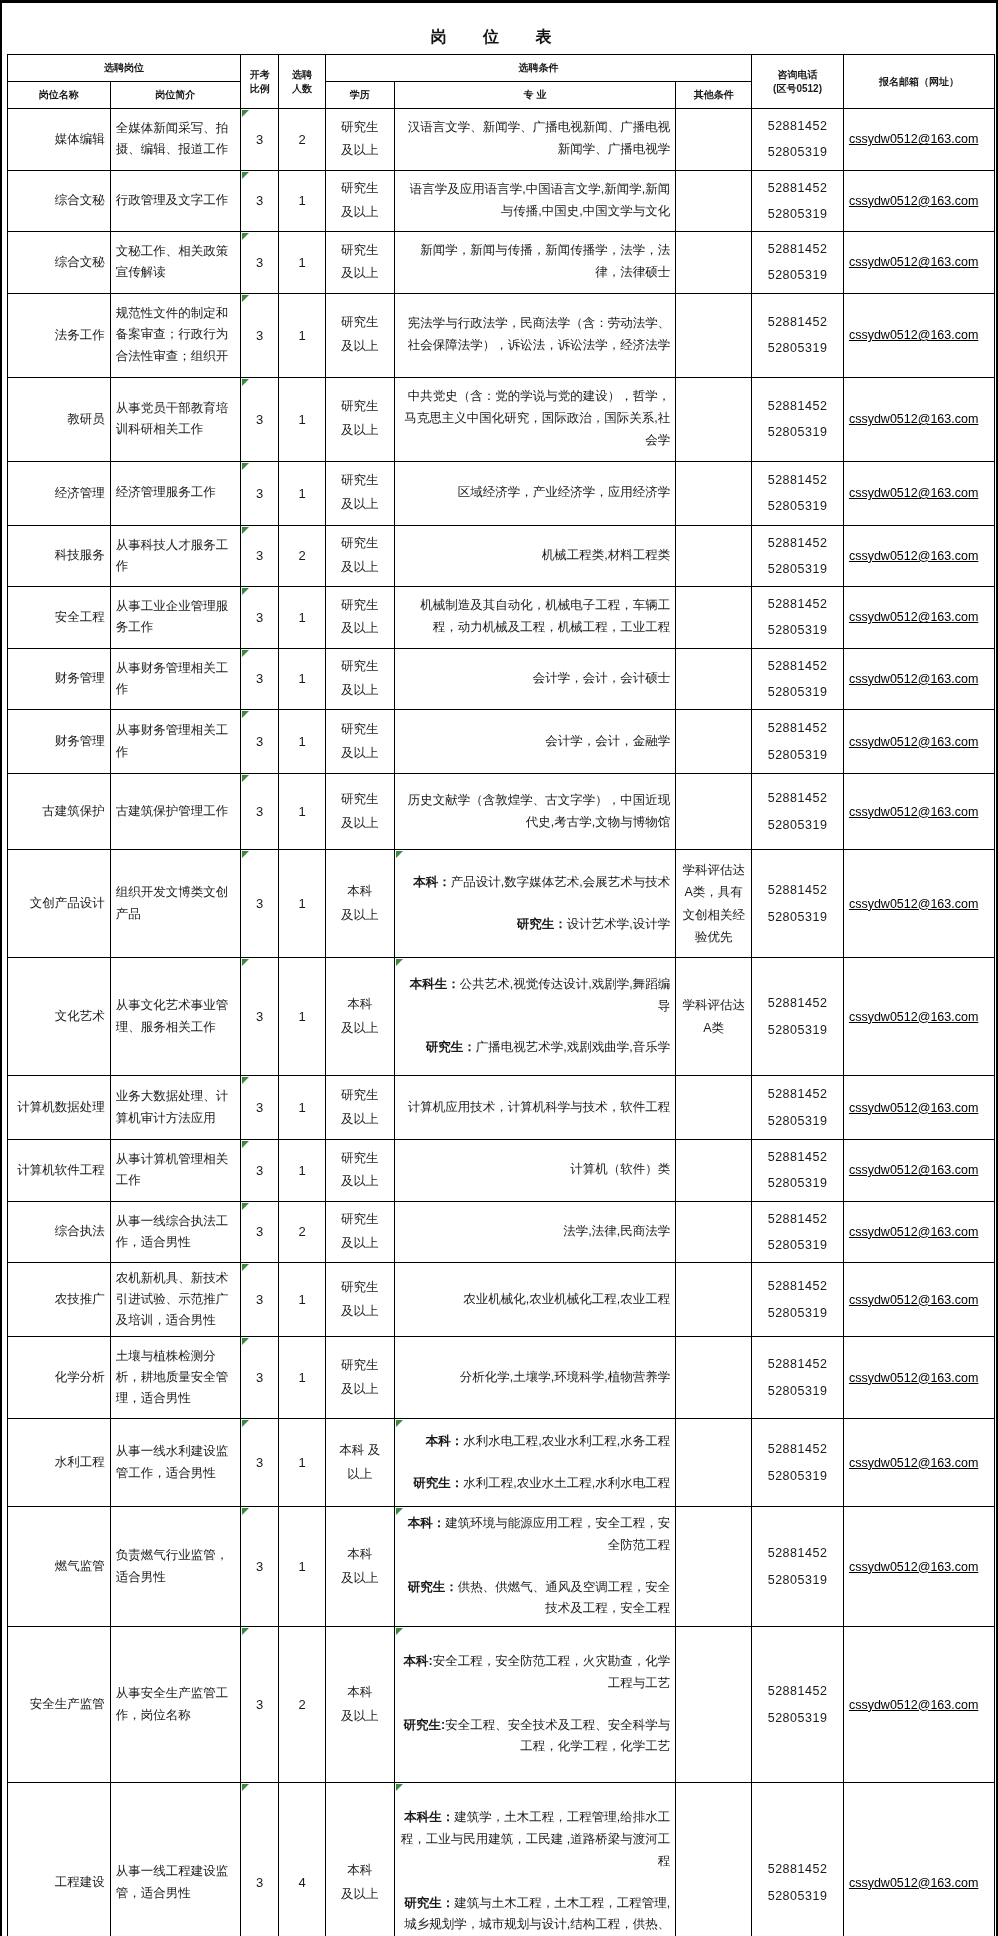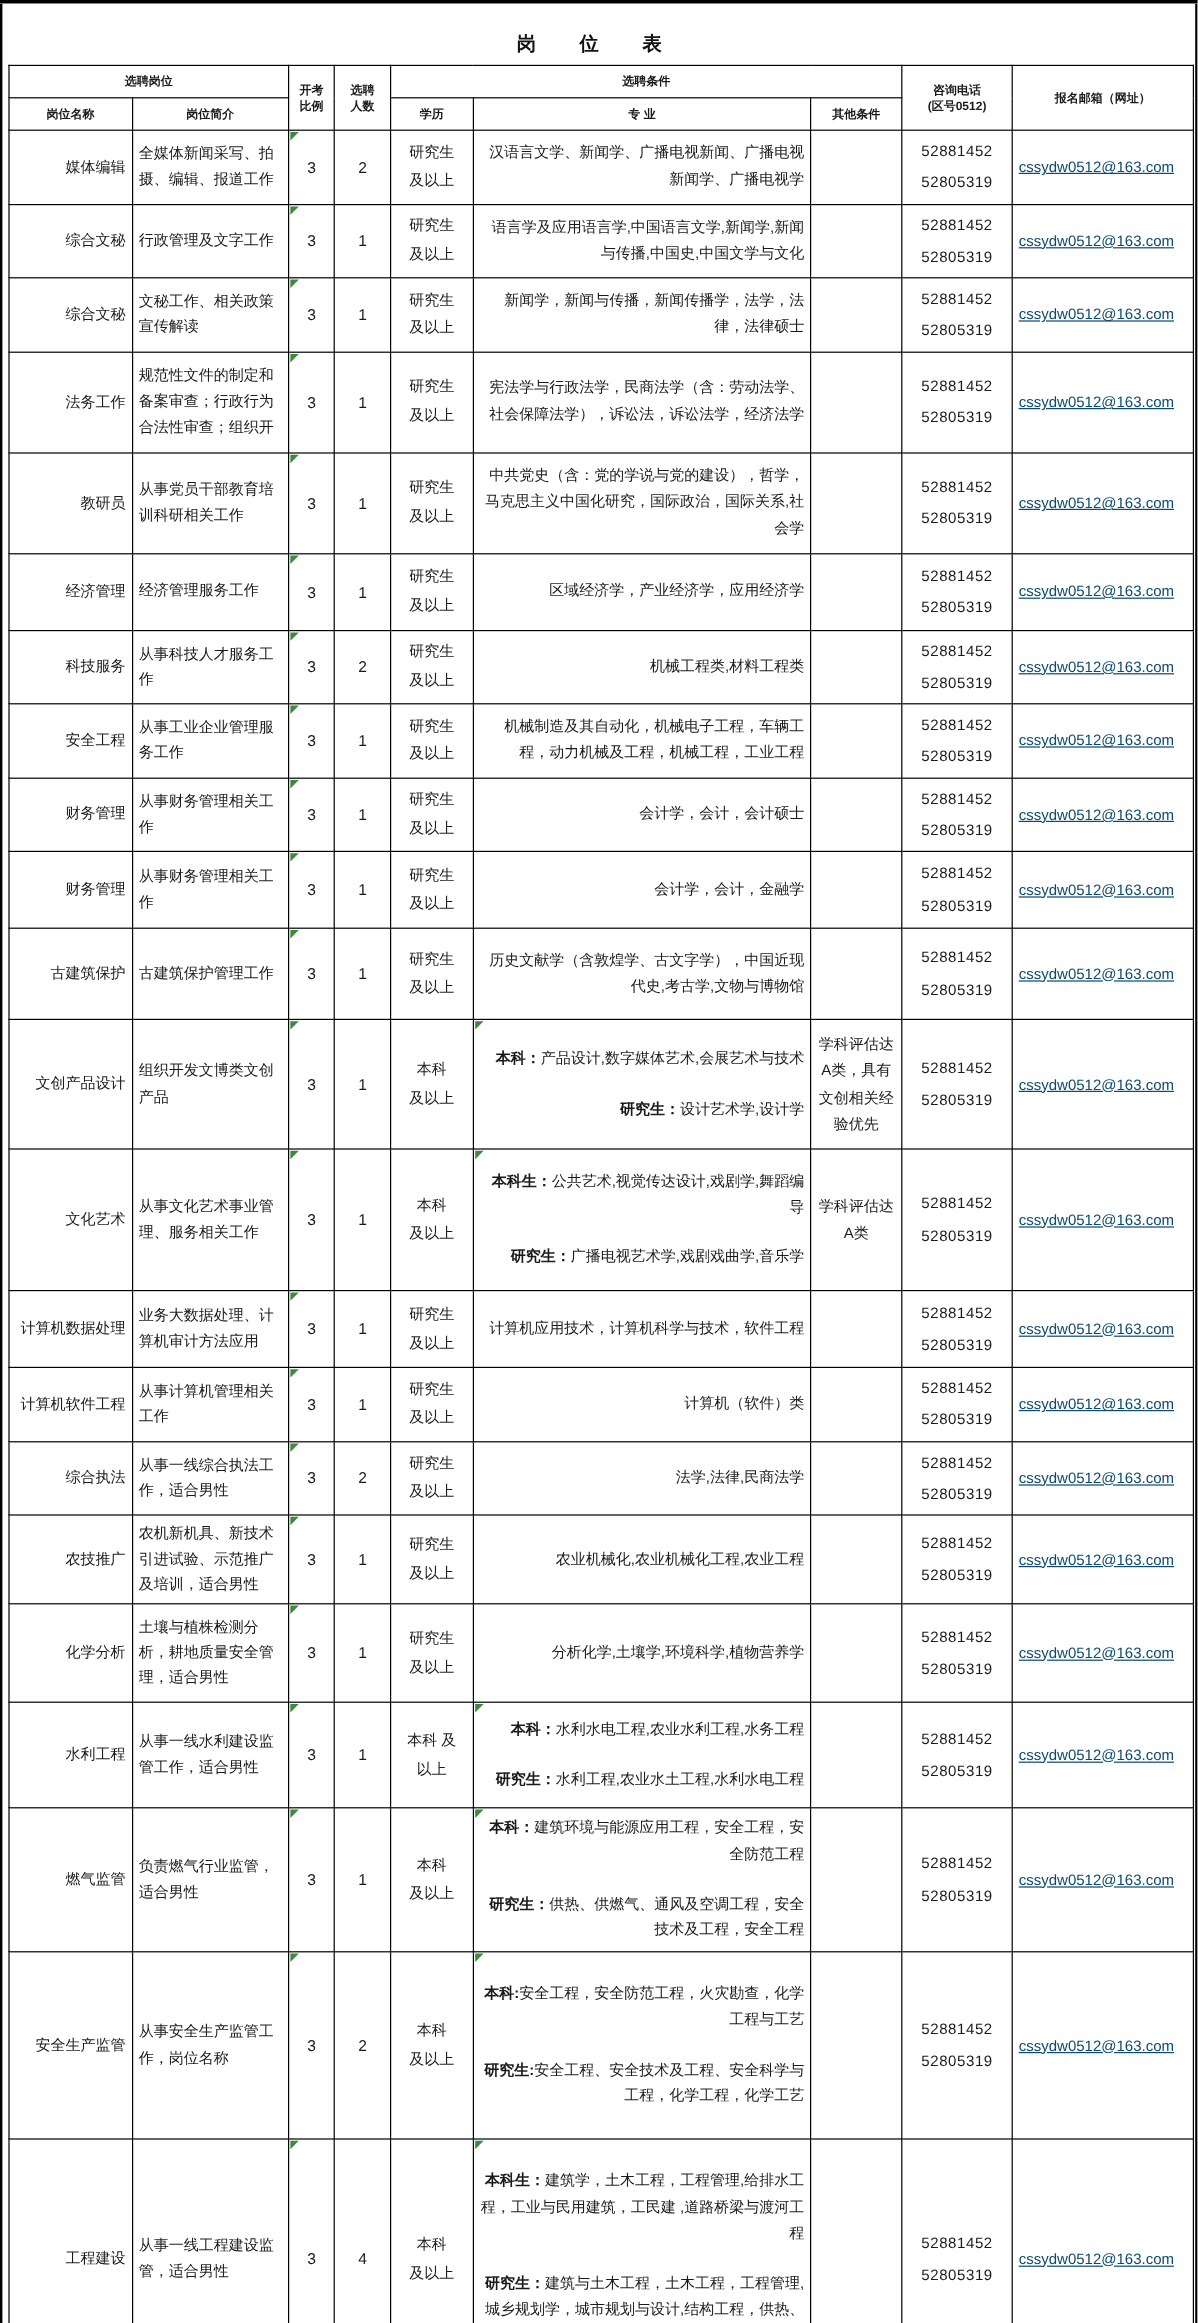--- a/index.html
+++ b/index.html
@@ -44,21 +44,21 @@
   }
   th{ font-weight:bold; font-size:10px; text-align:center; white-space:pre-line; padding:6px 3px;}
   .c-name{ text-align:right; }
   .c-desc{ text-align:left; line-height:1.7; }
   .c-ratio,.c-count{ text-align:center; font-size:13px; }
   .c-degree{ text-align:center; white-space:pre-line; line-height:1.9; }
   .c-major{ text-align:right; line-height:1.75; }
   .c-other{ text-align:center; line-height:1.8; }
   .c-phone{ text-align:center; white-space:pre-line; line-height:2.1; letter-spacing:0.5px; }
   .c-email{ text-align:left; }
-  .c-email a{ color:#0c4a6e; text-decoration:underline; cursor:pointer; word-break:break-all; font-size:12.5px;}
+  .c-email a{ color:#000000; text-decoration:underline; cursor:pointer; word-break:break-all; font-size:12.5px;}
   .major-part{ margin:0; }
   .major-part + .major-part{ margin-top:20px; }
   .major-part b{ font-weight:bold; }
   
   .gm:before{
     content:"";
     position:absolute; top:1px; left:1px;
     width:0; height:0;
     border-left:7px solid #3b8a3e;
     border-bottom:7px solid transparent;

